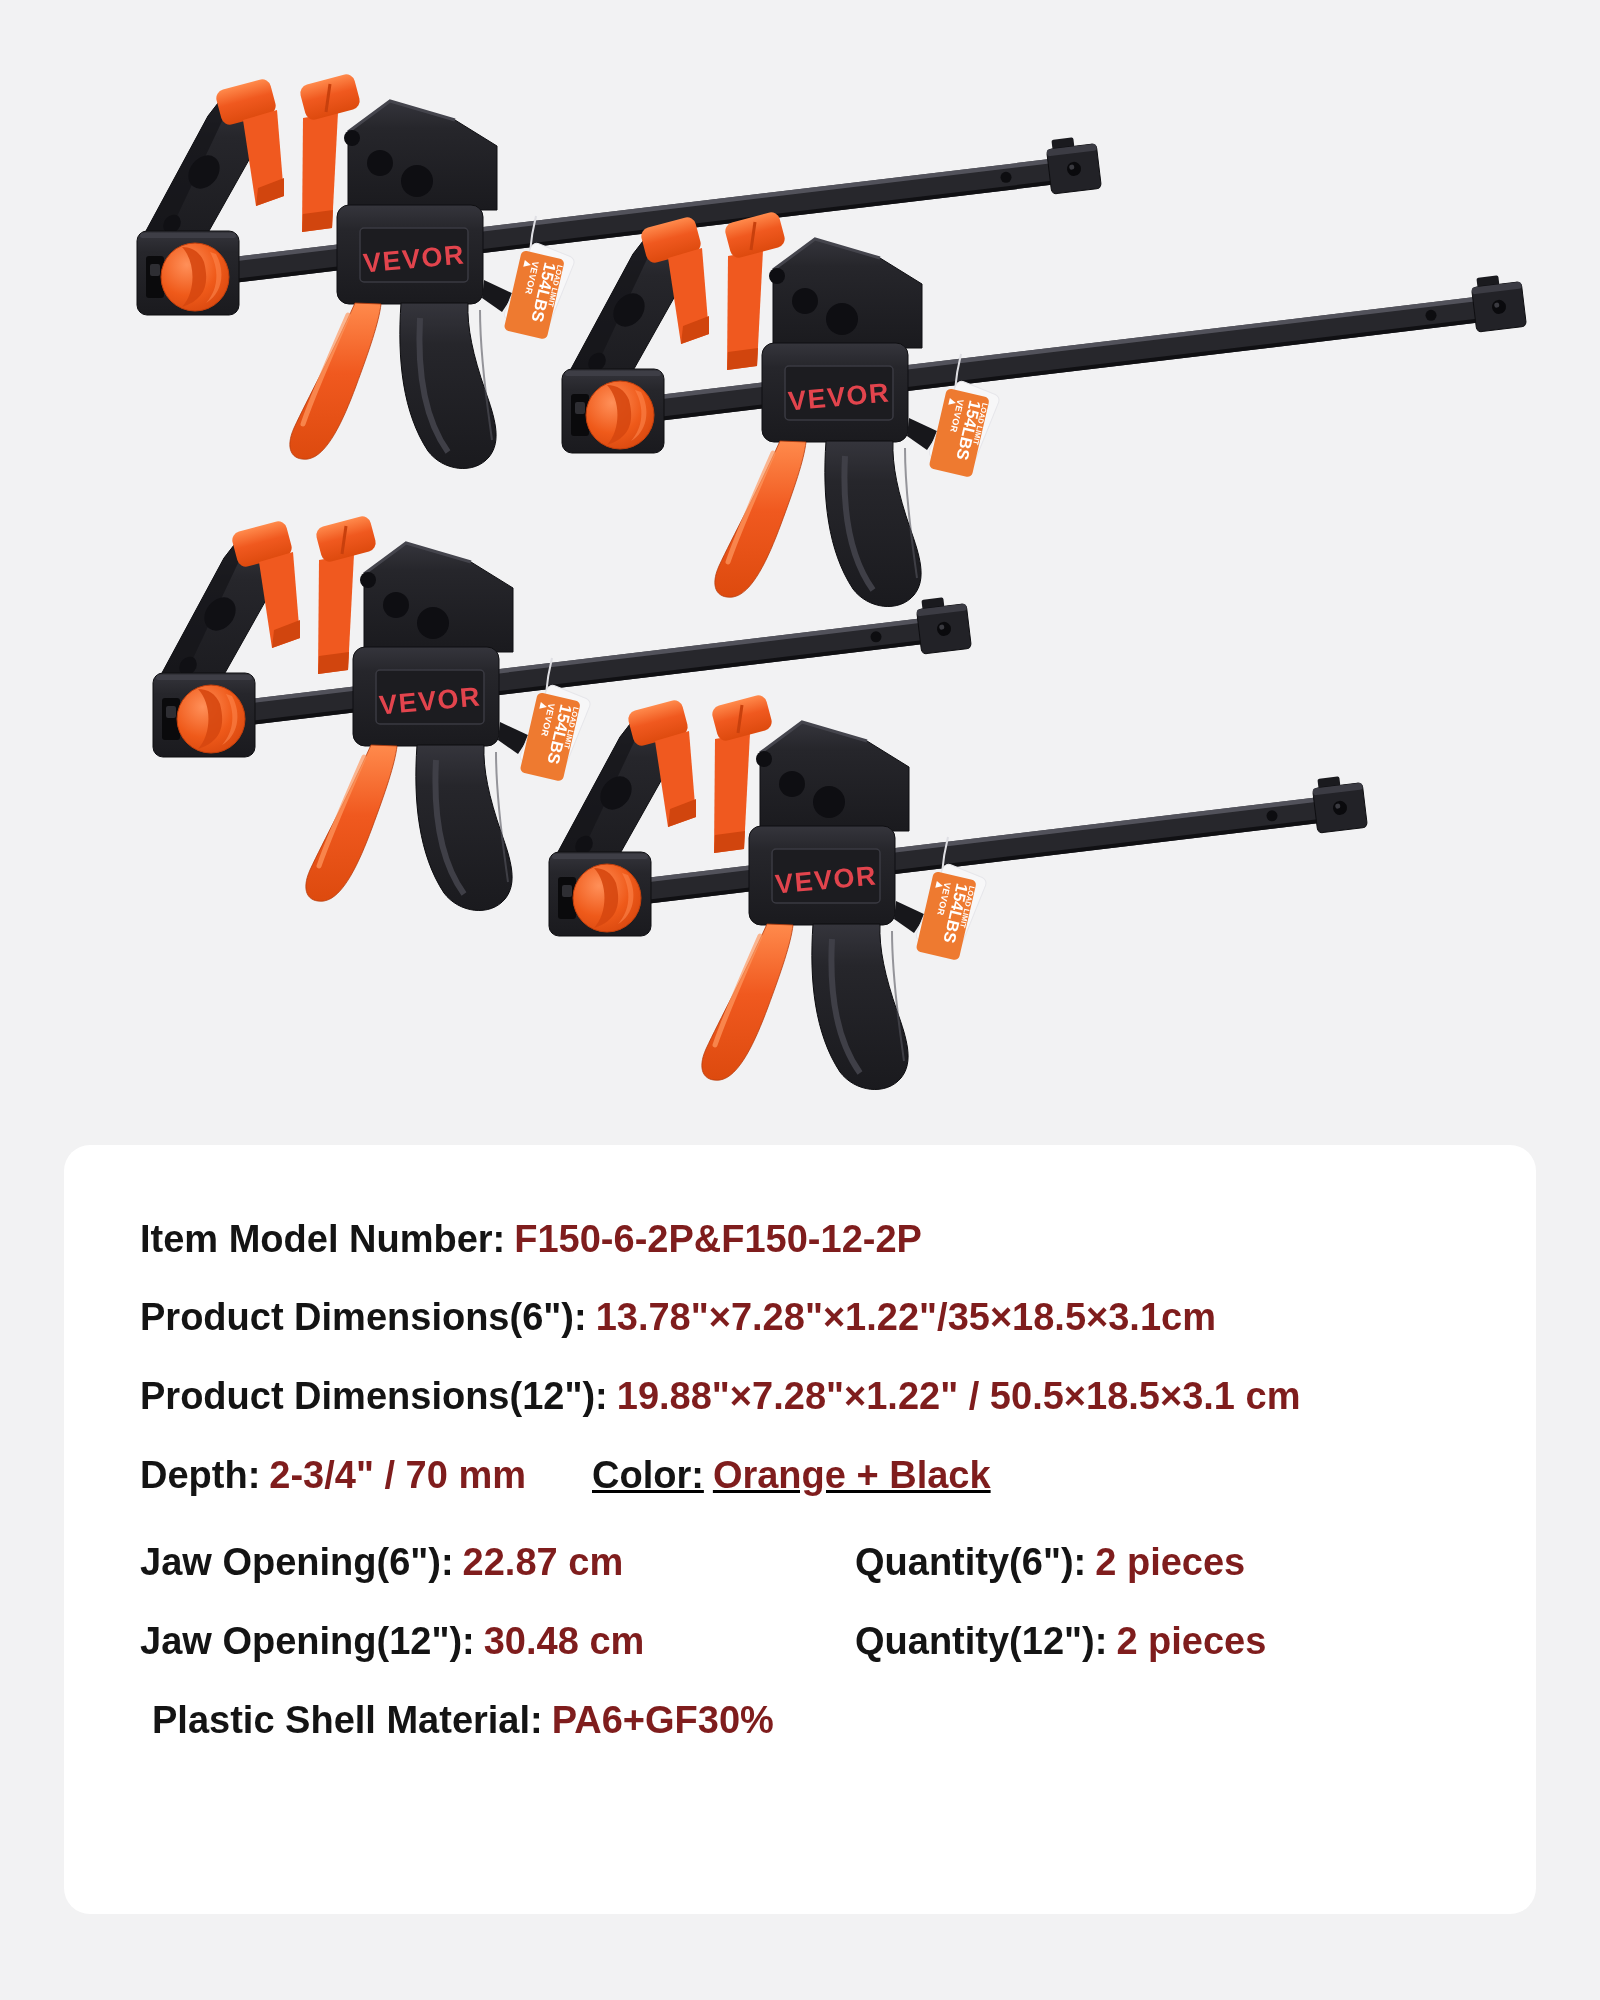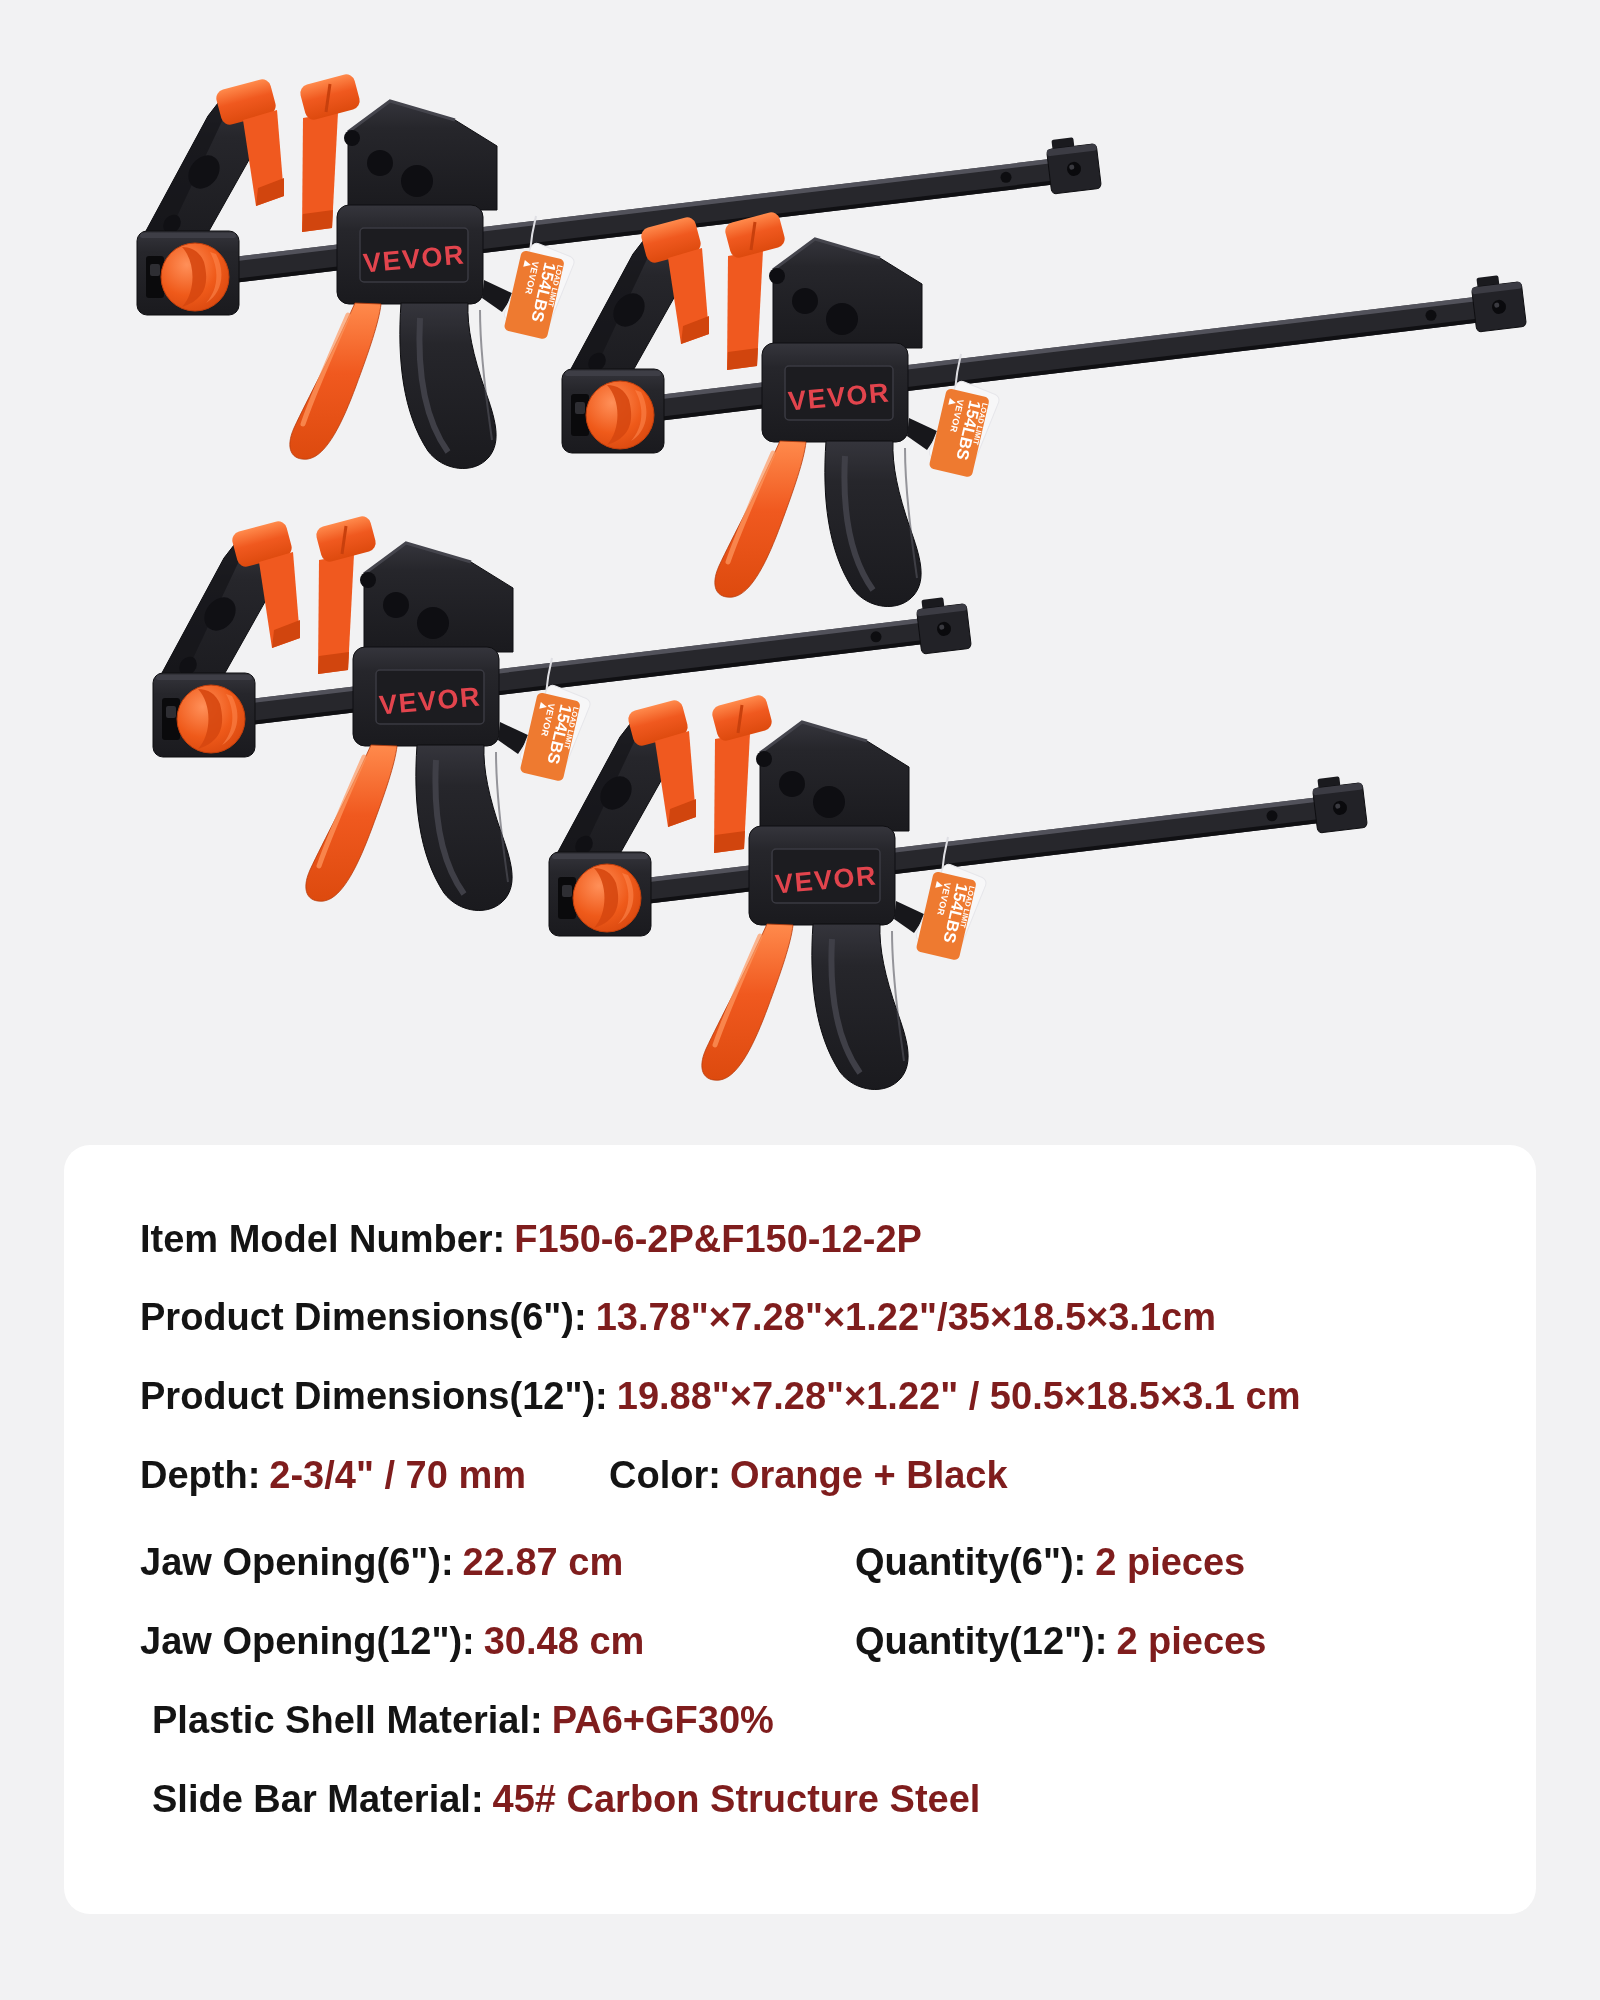--- a/index.html
+++ b/index.html
@@ -6,21 +6,21 @@
   body{font-family:"Liberation Sans", sans-serif;}
   #stage{position:relative;width:1600px;height:2000px;background:#f2f2f3;overflow:hidden;}
   #photo{position:absolute;left:0;top:0;}
   #spec-panel{position:absolute;left:64px;top:1145px;width:1472px;height:769px;
     background:#ffffff;border-radius:26px;}
   .row{position:absolute;left:76px;right:30px;height:46px;transform:translateY(-50%);}
   .row.indent{left:88px;}
   .pair{position:absolute;top:0;white-space:nowrap;font-size:38px;line-height:46px;}
   .pair .lab{font-weight:700;color:#141414;margin-top:33px;}
   .pair .val{font-weight:600;color:#7f1d1d;margin-left:9px;}
-  .p0{left:0;} .pA{left:469px;} .pB{left:955px;} .pC{left:715px;}
+  .p0{left:0;} .pA{left:452px;text-decoration:underline;} .pB{left:955px;} .pC{left:715px;}
 </style>
 </head>
 <body>
 
 <div id="stage">
 
   <svg id="photo" width="1600" height="1145" viewBox="0 0 1600 1145" xmlns="http://www.w3.org/2000/svg">
     <defs>
       <linearGradient id="gBody" x1="0" y1="0" x2="0" y2="1">
         <stop offset="0" stop-color="#35353c"></stop>
@@ -197,20 +197,15 @@
         <span class="lab">Quantity(12"):</span><span class="val">2 pieces</span>
       </span>
     </div>
 
     <div class="row indent" style="top:575px">
       <span class="pair p0">
         <span class="lab">Plastic Shell Material:</span><span class="val">PA6+GF30%</span>
       </span>
     </div>
 
-    <div class="row indent" style="top:654px">
-      <span class="pair p0">
-        <span class="lab">Slide Bar Material:</span><span class="val">45# Carbon Structure Steel</span>
-      </span>
-    </div>
 
   </div>
 </div>
 
 </body></html>

